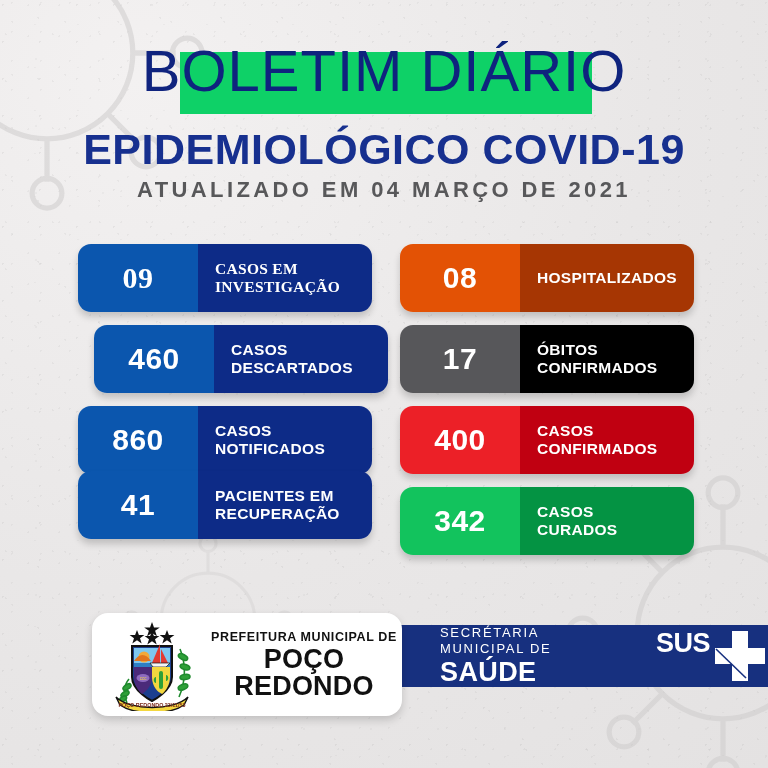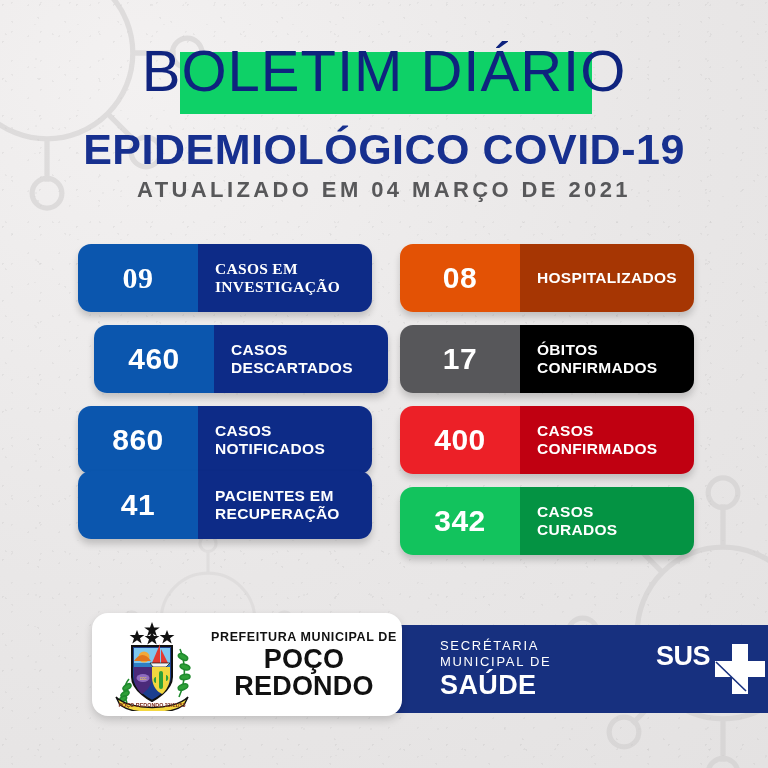--- a/index.html
+++ b/index.html
@@ -162,21 +162,21 @@
     font-weight: bold;
     letter-spacing: .2px;
     line-height: 27px;
     margin-top: 1px;
   }
   #footer-blue {
     position: absolute;
     left: 330px;
     top: 625px;
     width: 438px;
-    height: 88px;
+    height: 62px;
     background: #17307f;
     display: flex;
     align-items: center;
     z-index: 2;
   }
   #sec-text {
     margin-left: 110px;
     color: #ffffff;
   }
   #sec-line1 {

